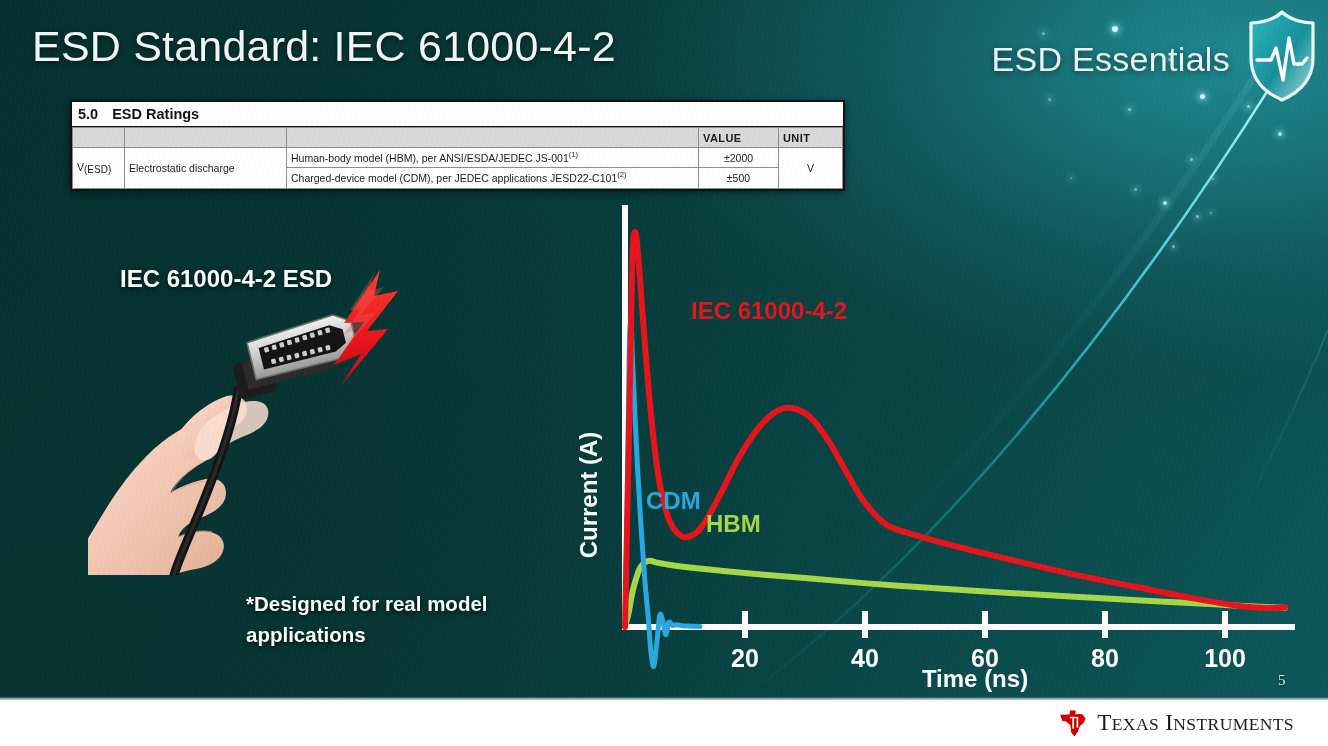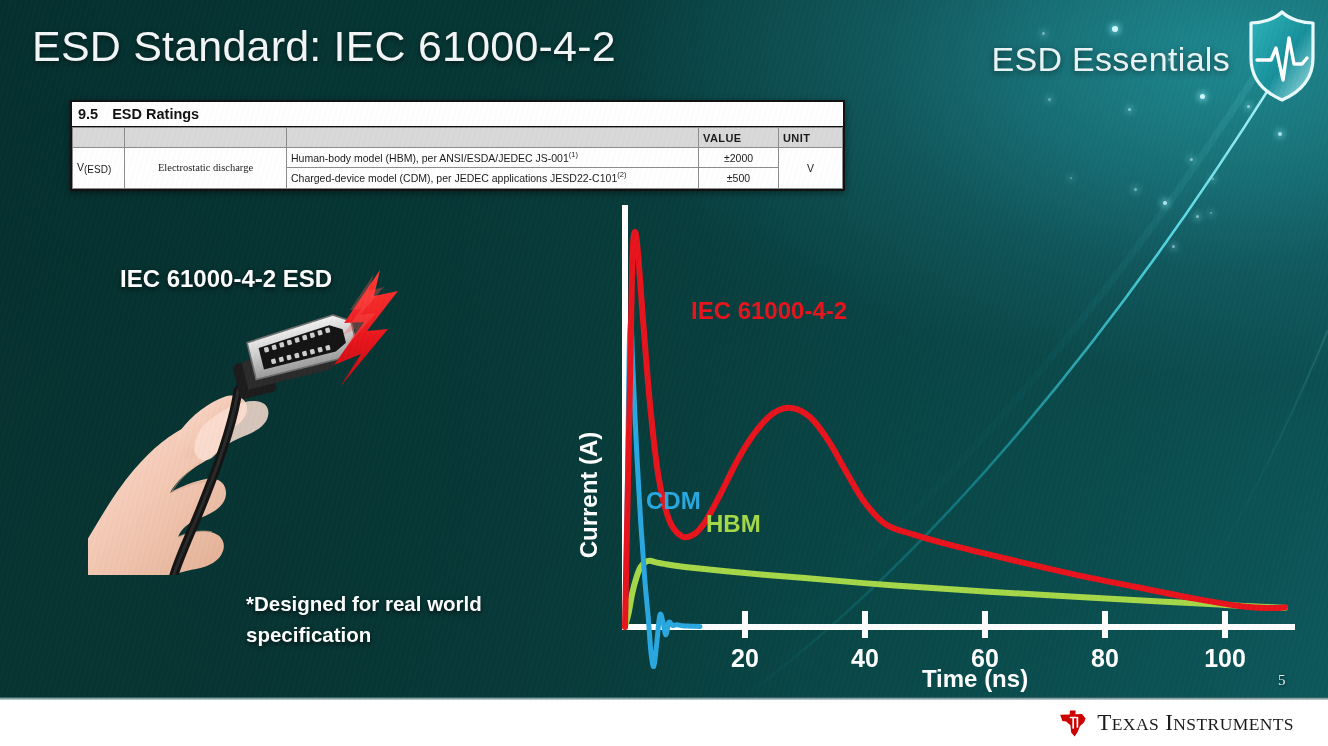--- a/index.html
+++ b/index.html
@@ -66,21 +66,21 @@
     display:flex; gap:14px; background:#fff;
   }
   table.spec{ width:100%; border-collapse:collapse; background:#fff; }
   table.spec td, table.spec th{
     border:1px solid #8d8d8d; font-size:10.5px; color:#1a1a1a;
     padding:3px 4px; font-weight:normal; vertical-align:middle;
   }
   table.spec thead td{ background:#d9d9d9; height:20px; }
   table.spec thead td.hdr{ text-align:left; font-weight:bold; font-size:11px; letter-spacing:.4px; }
   td.c-sym{ width:52px; text-align:left; padding-left:5px; }
-  td.c-par{ width:162px; text-align:center;font-family:Liberation Serif, serif; }
+  td.c-par{ width:162px; text-align:left; }
   td.c-desc{ text-align:left; line-height:1.18; }
   td.c-val{ width:80px; text-align:center; }
   td.c-unit{ width:64px; text-align:center;margin-left:28px; }
   .sub{ font-size:10px; vertical-align:-2px; }
   .sup{ font-size:7.5px; vertical-align:5px; }
 
   
   #esd-caption{
     position:absolute; left:120px; top:265px;
     font-size:24px; font-weight:bold; color:#fdfefe;
@@ -179,21 +179,21 @@
             <stop offset="100%" stop-color="#a8e2e6"></stop>
           </linearGradient>
         </defs>
         <path d="M38 4 C30 12 16 15 7 15 L7 50 C7 72 22 85 38 92 C54 85 69 72 69 50 L69 15 C60 15 46 12 38 4 Z" fill="url(#shg)" stroke="#eafafc" stroke-width="3.2" stroke-linejoin="round"></path>
         <path d="M13 52 L27 52 L32 40 L39 72 L45 30 L50 56 L58 56 L63 50" fill="none" stroke="#ffffff" stroke-width="3.4" stroke-linejoin="round" stroke-linecap="round"></path>
       </svg>
     </div>
 
     <div id="spec-table">
       <div id="spec-table-title">
-        <span>9.5</span>
+        <span>5.0</span>
         <span>ESD Ratings</span>
       </div>
       <table class="spec">
         <thead>
           <tr>
             <td class="c-sym"></td>
             <td class="c-par"></td>
             <td class="c-desc"></td>
             <td class="c-val hdr">VALUE</td>
             <td class="c-unit hdr">UNIT</td>
@@ -283,21 +283,21 @@
             <rect x="237" y="100" width="4.5" height="5" rx="1"></rect>
         </g>
       </g>
 
       <g>
         <path d="M292 15 L256 68 L276 67 L246 110 L273 99 L252 132 L300 74 L279 76 L310 36 L286 41 Z" fill="url(#boltg)"></path>
         <path d="M286 19 L262 55 L273 54 L255 80 L268 74 L258 92 L288 58 L272 60 L296 32 L280 36 Z" fill="#ff5a52" opacity=".35"></path>
       </g>
     </svg>
 
-    <div id="note-text">*Designed for real world specification</div>
+    <div id="note-text">*Designed for real model applications</div>
 
     <div id="chart">
       <svg id="chart-svg" viewBox="0 0 740 505">
 
         <line x1="50" y1="10" x2="50" y2="432" stroke="#ffffff" stroke-width="6"></line>
 
         <line x1="47" y1="432" x2="720" y2="432" stroke="#ffffff" stroke-width="6"></line>
 
         <g id="xticks">
             <line x1="170" y1="416" x2="170" y2="443" stroke="#ffffff" stroke-width="6"></line>

